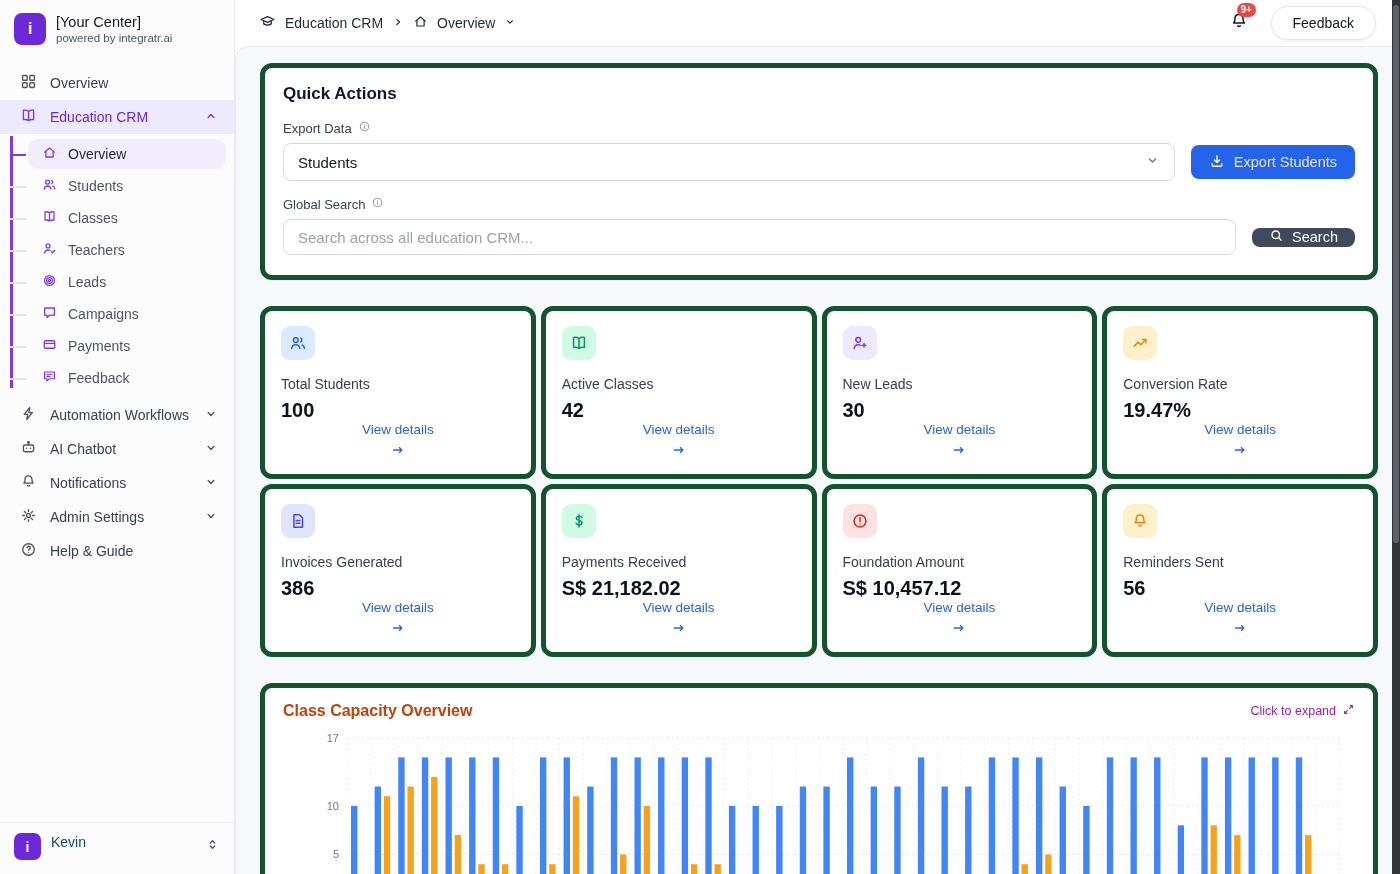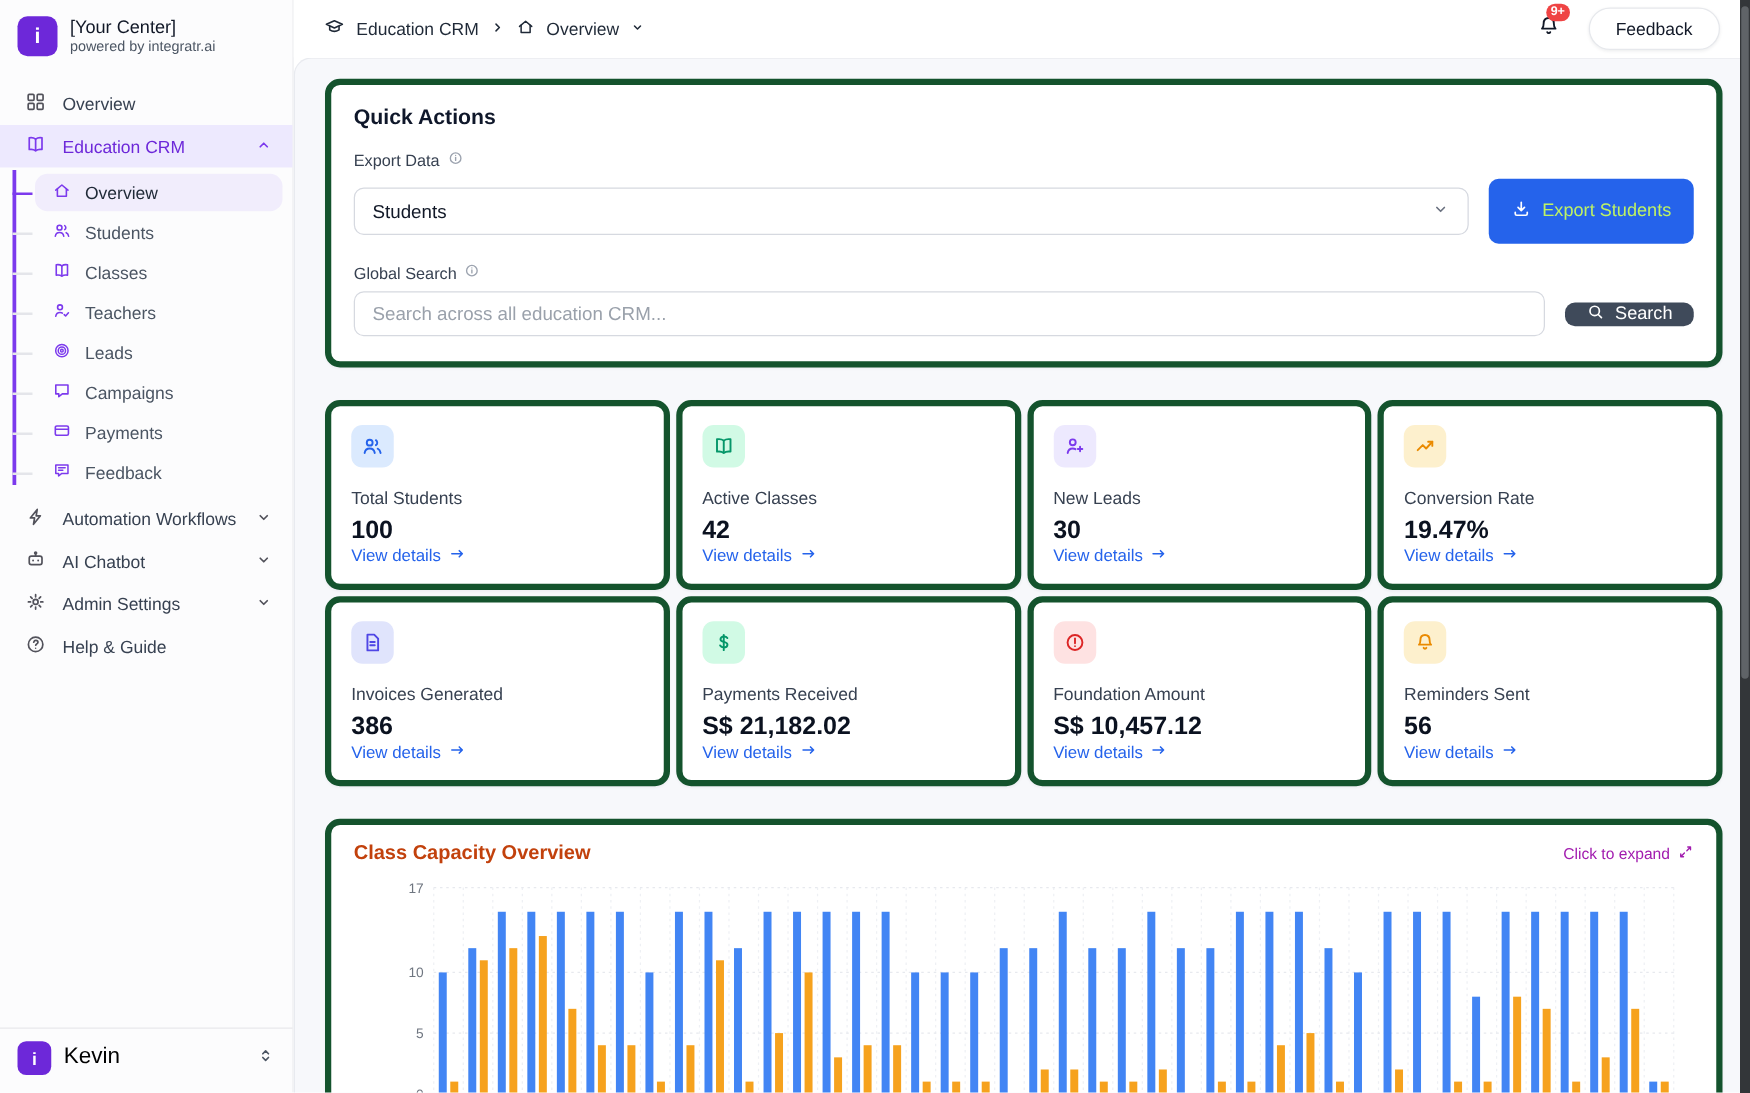--- a/index.html
+++ b/index.html
@@ -27,21 +27,21 @@
   .sub-item { position:relative; display:flex; align-items:center; gap:11px; margin:2px 8px 2px 28px;
     padding:6px 10px 6px 14px; border-radius:10px; font-size:14px; color:#4b5563; cursor:pointer; height:30px; }
   .sub-item svg { color:#7c3aed; }
   .sub-item::before { content:''; position:absolute; left:-18px; top:50%; width:16px; height:2px; background:#e4e5ea; }
   .sub-item.active { background:#f1edfc; color:#1f2937; }
   .sub-item.active::before { background:#7c3aed; }
   .sidebar-user { margin-top:auto; border-top:1px solid #e7e8ec; padding:10px 14px 14px; display:flex;
     align-items:flex-start; gap:10px; }
   .user-avatar { width:27px; height:27px; border-radius:7px; background:#6d28d9; color:#fff; display:flex;
     align-items:center; justify-content:center; font-weight:bold; font-size:14px; }
-  .user-name { font-size:18px; color:#000000; padding-top:1px; }
+  .user-name { font-size:14px; color:#0c4a6e; padding-top:1px; }
   .user-chevrons { margin-left:auto; color:#4b5563; padding-top:4px; }
 
   
   .main { display:flex; flex-direction:column; background:#fff; }
   .topbar { height:46px; display:flex; align-items:center; padding:0 26px 0 24px; background:#fff; }
   .breadcrumb { display:flex; align-items:center; gap:9px; font-size:14px; color:#1f2937; }
   .breadcrumb svg { color:#1f2937; }
   .bc-sep { color:#4b5563; }
   .topbar-right { margin-left:auto; display:flex; align-items:center; gap:22px; }
   .bell-wrap { position:relative; cursor:pointer; }
@@ -56,38 +56,38 @@
 
   
   .qa-card { padding:16px 18px 20px; margin-bottom:26px; }
   .qa-title { font-size:17px; font-weight:bold; color:#0f172a; margin-bottom:16px; }
   .qa-label { display:flex; align-items:center; gap:6px; font-size:13px; color:#374151; margin-bottom:7px; }
   .qa-label svg { color:#9ca3af; }
   .qa-row { display:flex; align-items:center; gap:16px; }
   .select-box { flex:1; height:38px; border:1px solid #d6d9e0; border-radius:8px; background:#fff;
     display:flex; align-items:center; padding:0 14px; font-size:15px; color:#111827; cursor:pointer; }
   .select-box .chev { margin-left:auto; color:#6b7280; }
-  .btn-blue { display:flex; align-items:center; gap:9px; background:#2563eb; color:#bef264; border:none;
-    border-radius:8px; height:52px; padding:0 18px; font-size:14.5px; cursor:pointer; font-family:inherit; }
+  .btn-blue { display:flex; align-items:center; gap:9px; background:#2563eb; color:#e5e5e5; border:none;
+    border-radius:8px; height:34px; padding:0 18px; font-size:14.5px; cursor:pointer; font-family:inherit; }
   .text-input { flex:1; height:36px; border:1px solid #d6d9e0; border-radius:8px; padding:0 14px;
     font-size:15px; color:#111827; font-family:inherit; }
   .text-input::placeholder { color:#9aa1ab; }
   .btn-dark { display:flex; align-items:center; gap:8px; background:#3f4a5a; color:#fff; border:none;
     border-radius:8px; height:19px; padding:0 17px; font-size:14.5px; cursor:pointer; font-family:inherit; }
   .qa-gap { height:15px; }
 
   
   .stats-grid { display:grid; grid-template-columns:repeat(4,1fr); gap:5px; margin-bottom:26px; }
   .stat-card { padding:15px 16px 14px; min-height:146px; display:flex; flex-direction:column; }
   .stat-chip { width:34px; height:34px; border-radius:9px; display:flex; align-items:center;
     justify-content:center; margin-bottom:16px; }
   .stat-label { font-size:14px; color:#374151; margin-bottom:7px; }
   .stat-value { font-size:20px; font-weight:bold; color:#0b1220; }
   .stat-link { margin-top:auto; display:flex; align-items:center; gap:6px; font-size:13.5px; color:#2563eb;
-    cursor:pointer; text-decoration:none; }
+    cursor:pointer; text-decoration:none;flex-direction:column; }
 
   
   .chart-card { padding:14px 18px 0; height:300px; }
   .chart-head { display:flex; align-items:center; margin-bottom:8px; }
   .chart-title { font-size:16px; font-weight:bold; color:#c2410c; }
   .chart-expand { margin-left:auto; display:flex; align-items:center; gap:6px; font-size:12.5px;
     color:#a21caf; cursor:pointer;text-align:right; }
   #capacity-chart { display:block; }
   #capacity-chart text { font-family:"Liberation Sans", sans-serif; }
 
@@ -204,20 +204,30 @@
       </div>
       <div class="nav-item">
         <span><svg width="17" height="17" viewBox="0 0 20 20" fill="none" stroke="currentColor" stroke-width="1.6">
               <rect x="4" y="7" width="12" height="8" rx="2"></rect>
               <path d="M10 7V4.8"></path>
               <circle cx="10" cy="4" r="0.9"></circle>
               <circle cx="7.6" cy="11" r="0.9" fill="currentColor" stroke="none"></circle>
               <circle cx="12.4" cy="11" r="0.9" fill="currentColor" stroke="none"></circle>
             </svg></span>
         <span>AI Chatbot</span>
+        <span class="chev"><svg width="14" height="14" viewBox="0 0 20 20" fill="none" stroke="currentColor" stroke-width="2" stroke-linecap="round" stroke-linejoin="round">
+              <path d="m6 8 4 4 4-4"></path>
+            </svg></span>
+      </div>
+      <div class="nav-item">
+        <span><svg width="17" height="17" viewBox="0 0 20 20" fill="none" stroke="currentColor" stroke-width="1.6" stroke-linecap="round" stroke-linejoin="round">
+              <path d="M10 3.4c-2.7 0-4.1 2-4.1 4.5 0 3-1.3 4-1.3 4h10.8s-1.3-1-1.3-4c0-2.5-1.4-4.5-4.1-4.5z"></path>
+              <path d="M8.8 14.7a1.3 1.3 0 0 0 2.4 0"></path>
+            </svg></span>
+        <span>Notifications</span>
         <span class="chev"><svg width="14" height="14" viewBox="0 0 20 20" fill="none" stroke="currentColor" stroke-width="2" stroke-linecap="round" stroke-linejoin="round">
               <path d="m6 8 4 4 4-4"></path>
             </svg></span>
       </div>
       <div class="nav-item">
         <span><svg width="17" height="17" viewBox="0 0 20 20" fill="none" stroke="currentColor" stroke-width="1.6" stroke-linecap="round">
               <circle cx="10" cy="10" r="2.3"></circle>
               <path d="M10 3.2v2M10 14.8v2M3.2 10h2M14.8 10h2M5.3 5.3l1.4 1.4M13.3 13.3l1.4 1.4M14.7 5.3l-1.4 1.4M6.7 13.3l-1.4 1.4"></path>
             </svg></span>
         <span>Admin Settings</span>

